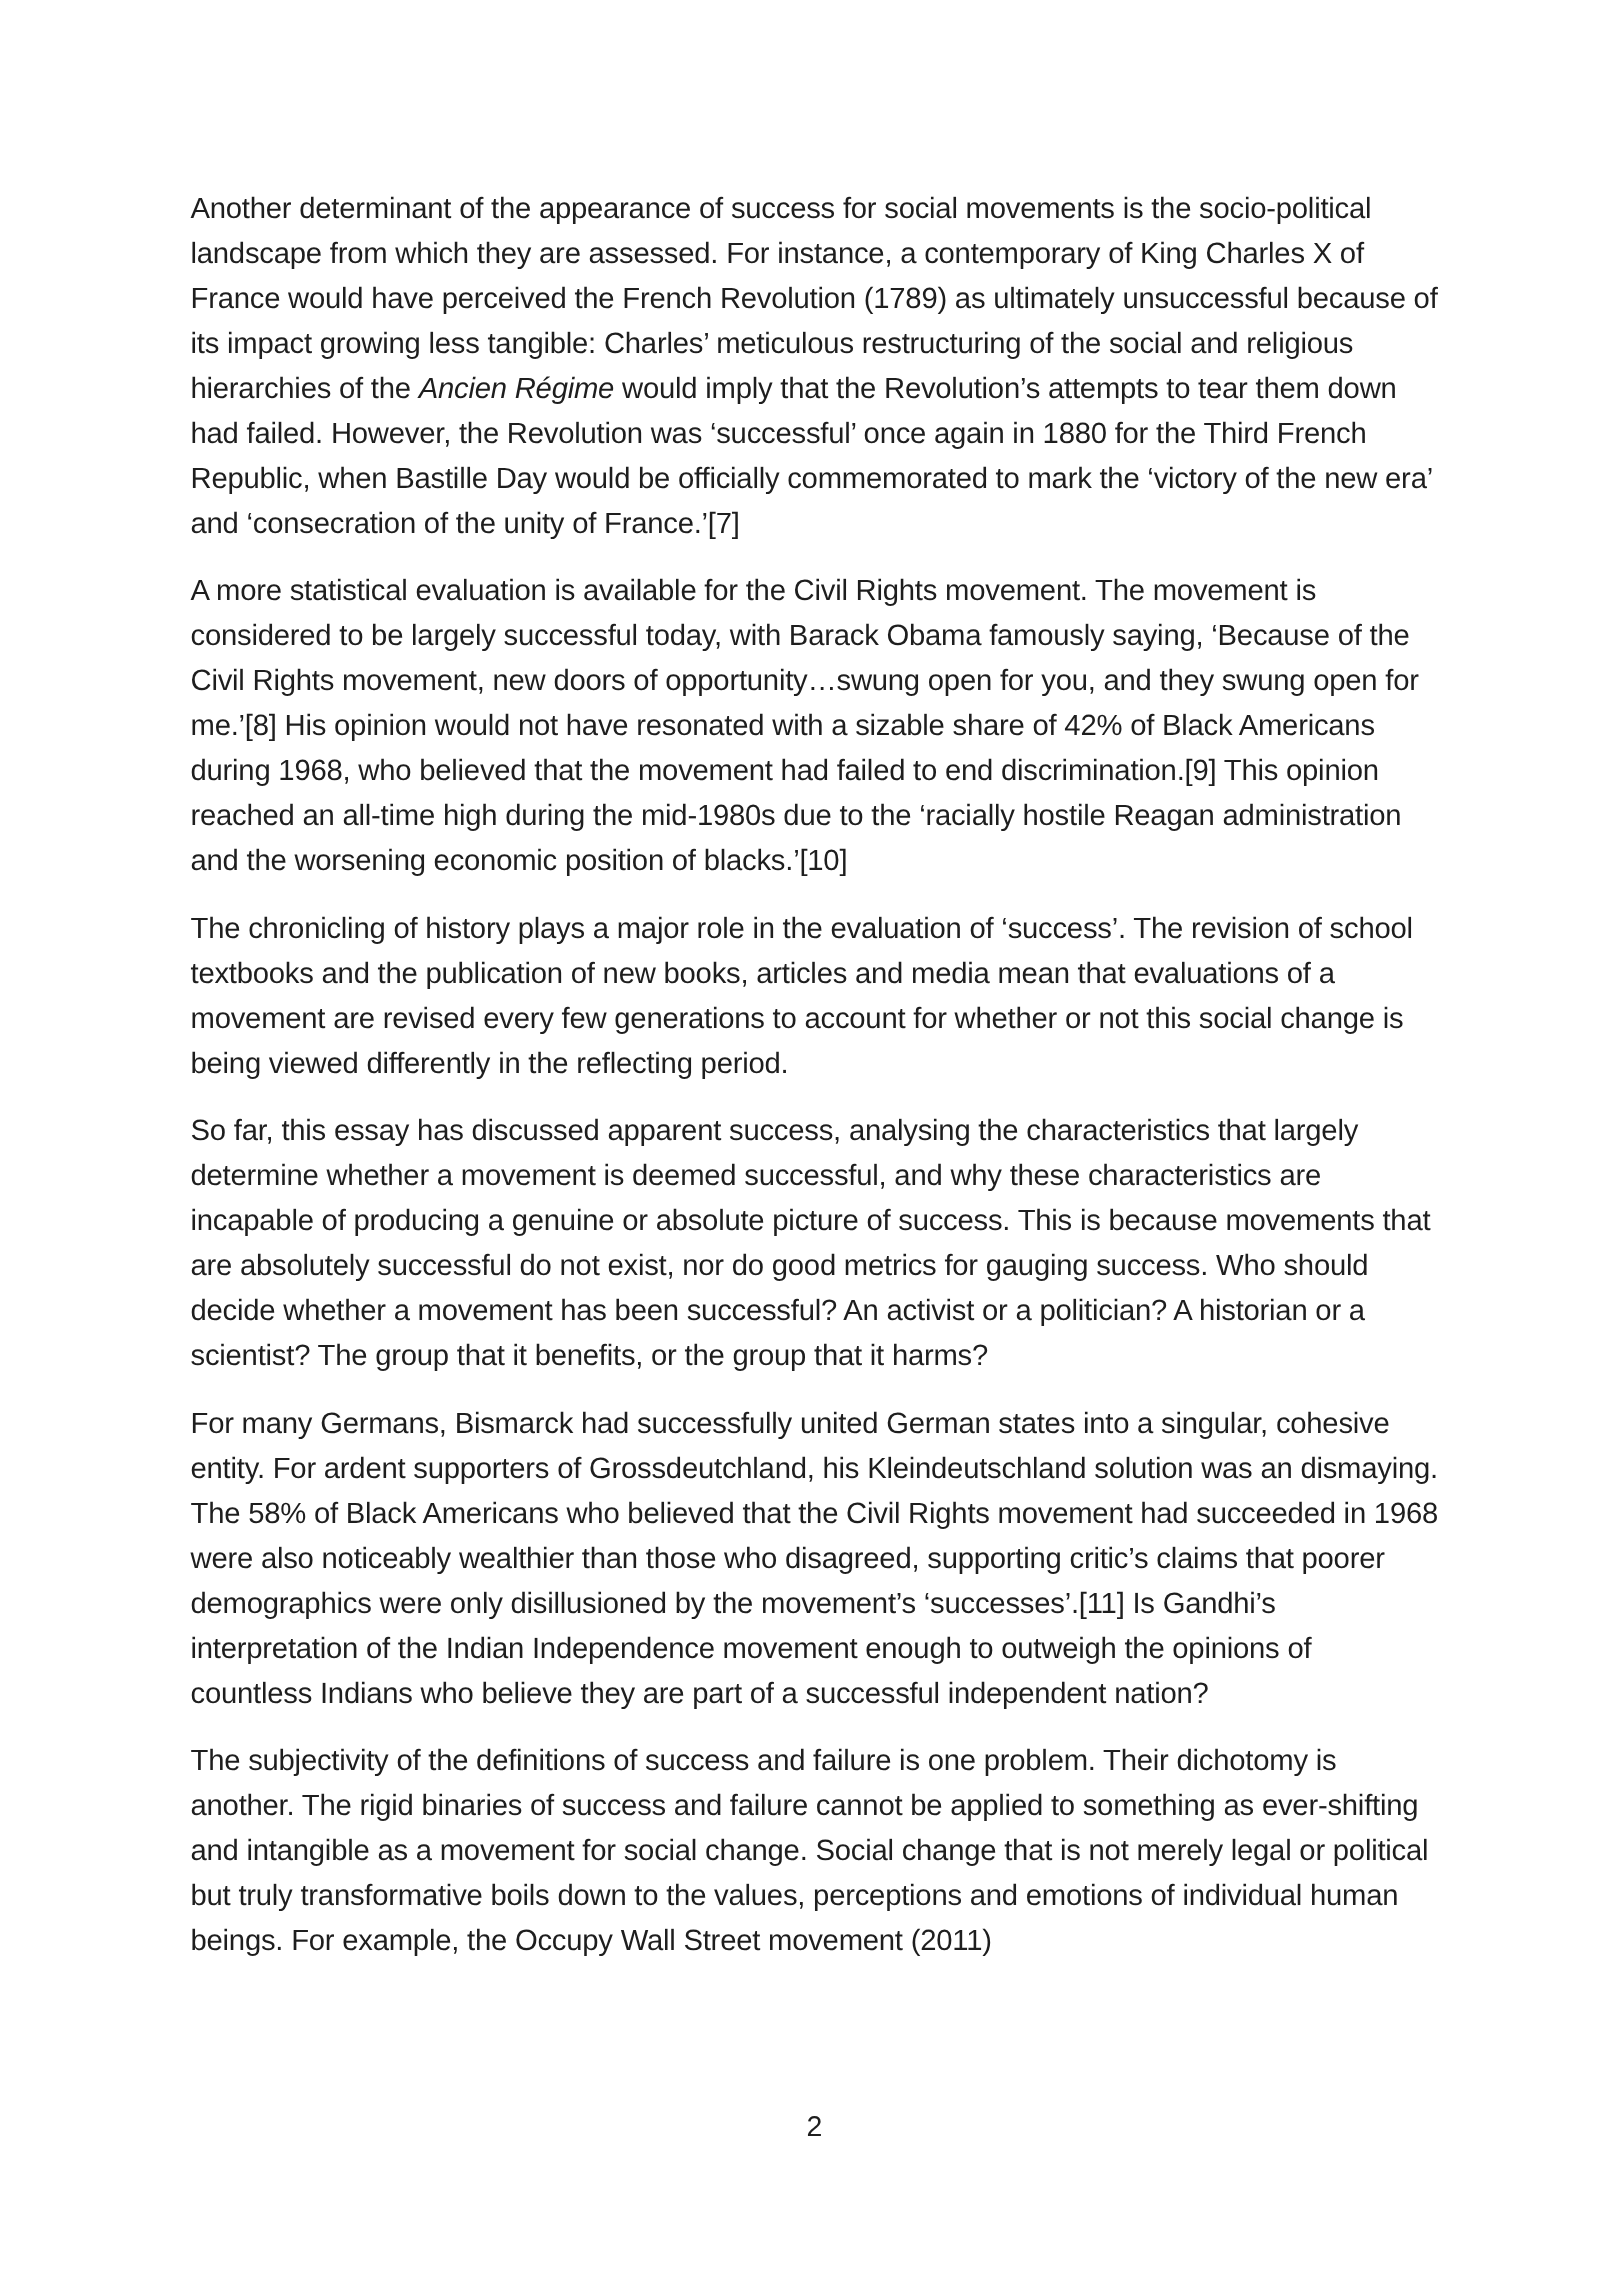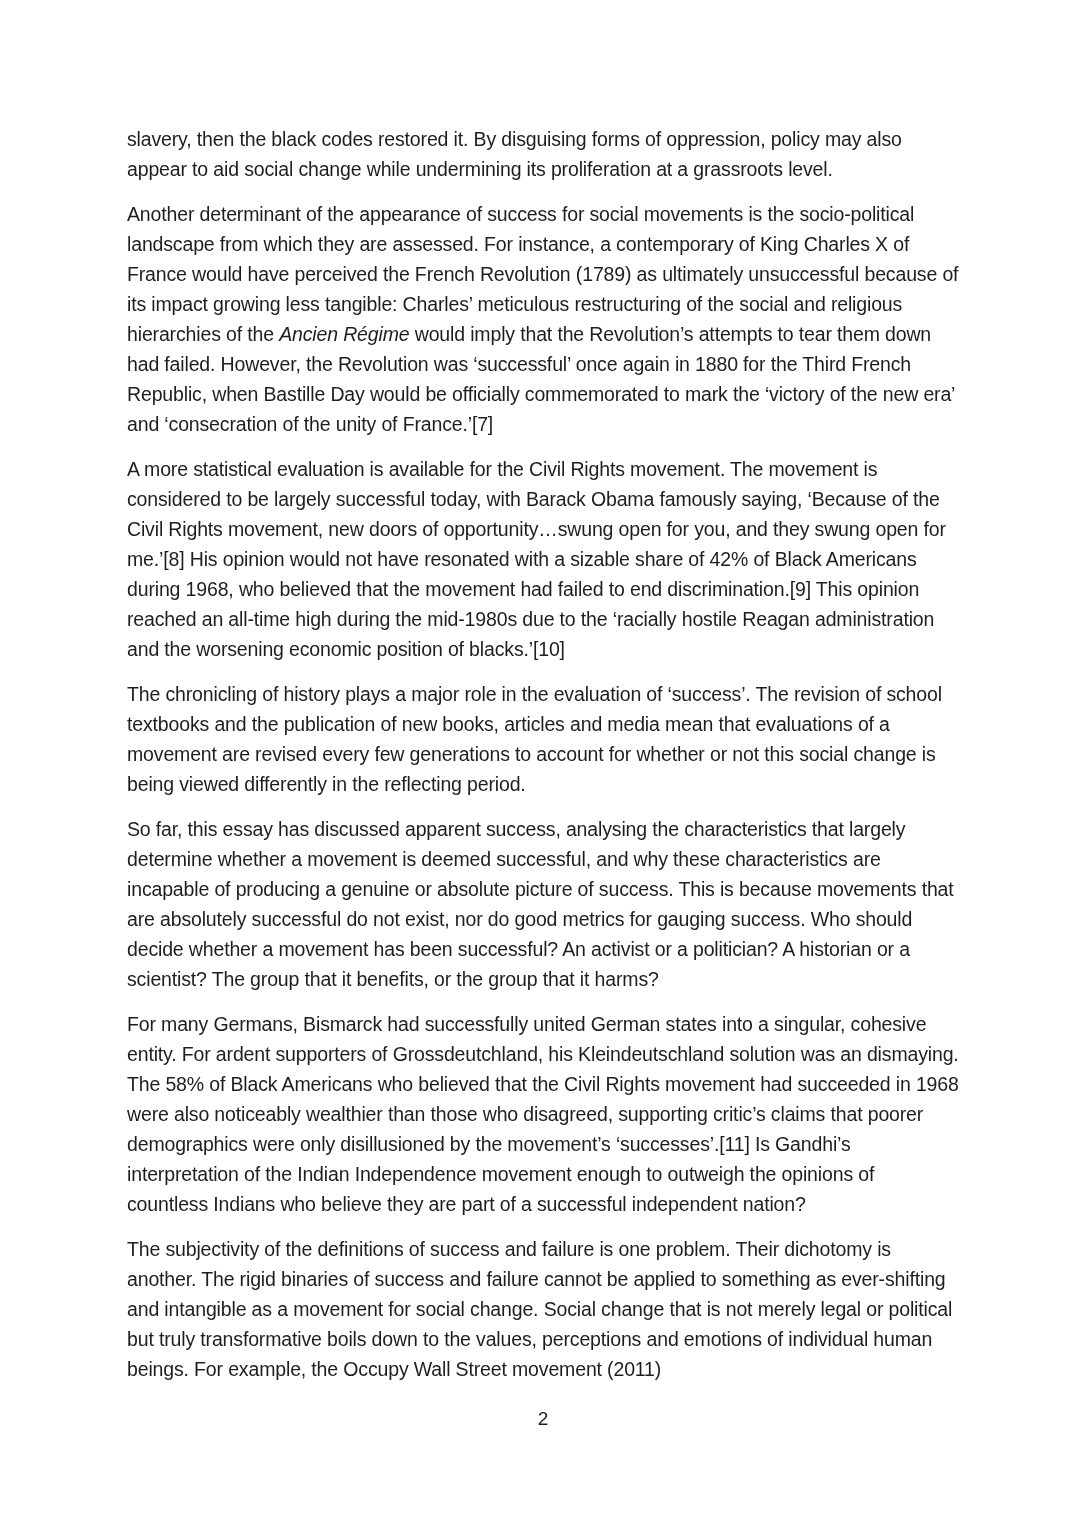--- a/index.html
+++ b/index.html
@@ -38,21 +38,20 @@
     text-align: center;
     color: #1e1e1e;
     font-size: 19px;
     line-height: 26px;
   }
 </style>
 </head>
 <body>
 
 <div class="essay-content">
-  <p>slavery, then the black codes restored it. By disguising forms of oppression, policy may also appear to aid social change while undermining its proliferation at a grassroots level.</p>
 
   <p><span>Another determinant of the appearance of success for social movements is the socio-political landscape from which they are assessed. For instance, a contemporary of King Charles X of France would have perceived the French Revolution (1789) as ultimately unsuccessful because of its impact growing less tangible: Charles’ meticulous restructuring of the social and religious hierarchies of the </span><em>Ancien Régime</em><span> would imply that the Revolution’s attempts to tear them down had failed. However, the Revolution was ‘successful’ once again in 1880 for the Third French Republic, when Bastille Day would be officially commemorated to mark the ‘victory of the new era’ and ‘consecration of the unity of France.’[7]</span></p>
 
   <p>A more statistical evaluation is available for the Civil Rights movement. The movement is considered to be largely successful today, with Barack Obama famously saying, ‘Because of the Civil Rights movement, new doors of opportunity…swung open for you, and they swung open for me.’[8] His opinion would not have resonated with a sizable share of 42% of Black Americans during 1968, who believed that the movement had failed to end discrimination.[9] This opinion reached an all-time high during the mid-1980s due to the ‘racially hostile Reagan administration and the worsening economic position of blacks.’[10]</p>
 
   <p>The chronicling of history plays a major role in the evaluation of ‘success’. The revision of school textbooks and the publication of new books, articles and media mean that evaluations of a movement are revised every few generations to account for whether or not this social change is being viewed differently in the reflecting period.</p>
 
   <p>So far, this essay has discussed apparent success, analysing the characteristics that largely determine whether a movement is deemed successful, and why these characteristics are incapable of producing a genuine or absolute picture of success. This is because movements that are absolutely successful do not exist, nor do good metrics for gauging success. Who should decide whether a movement has been successful? An activist or a politician? A historian or a scientist? The group that it benefits, or the group that it harms?</p>
 
   <p>For many Germans, Bismarck had successfully united German states into a singular, cohesive entity. For ardent supporters of Grossdeutchland, his Kleindeutschland solution was an dismaying. The 58% of Black Americans who believed that the Civil Rights movement had succeeded in 1968 were also noticeably wealthier than those who disagreed, supporting critic’s claims that poorer demographics were only disillusioned by the movement’s ‘successes’.[11] Is Gandhi’s interpretation of the Indian Independence movement enough to outweigh the opinions of countless Indians who believe they are part of a successful independent nation?</p>

